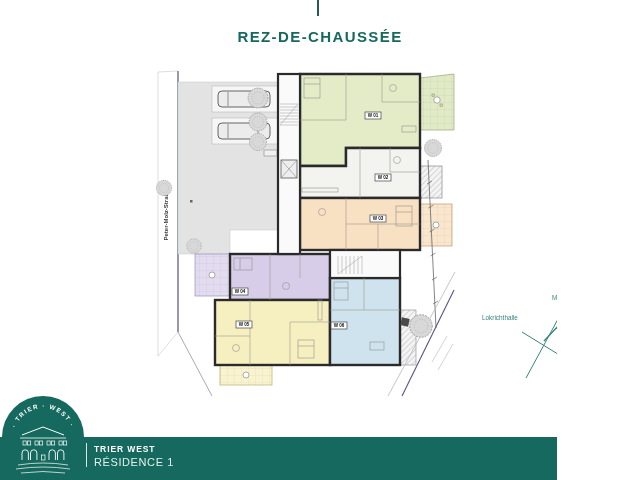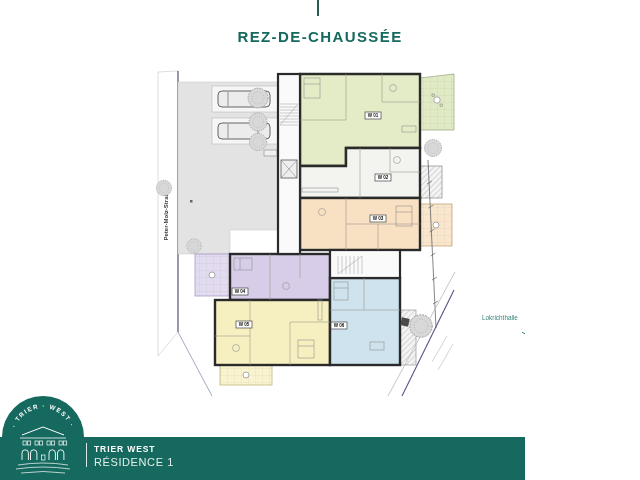--- a/index.html
+++ b/index.html
@@ -1,17 +1,17 @@
 <!DOCTYPE html>
 <html style="--accent: #16695e; --band: #15695e; --compassLine: #37867c; --boundary: #5d5188; --unit1: #e4ecc7; --unit2: #f3f3f0; --unit3: #f8e0c2; --unit4: #d7cde8; --unit5: #f6f0c0; --unit6: #cfe3ee;"><head>
 <meta charset="utf-8">
 <style>
   html,body{margin:0;padding:0;background:#fff;}
   #stage{position:relative;width:525px;height:480px;overflow:hidden;background:#fff;
-         font-family:"Liberation Sans", sans-serif;}
+         font-family:"Liberation Sans", sans-serif;padding-left:32px;}
   .top-tick{position:absolute;left:317px;top:0;width:2px;height:16px;background:#2a5a52;}
   .title{position:absolute;left:0;top:28px;width:640px;margin:0;text-align:center;
          font-size:15px;font-weight:bold;letter-spacing:1.4px;color:var(--accent);}
   svg text{font-family:"Liberation Sans", sans-serif;}
   .plan{position:absolute;left:150px;top:60px;}
   .compass{position:absolute;left:466px;top:286px;}
   .footer-band{position:absolute;left:0;top:437px;width:640px;height:43px;background:var(--band);}
   .logo{position:absolute;left:0px;top:392px;}
   .sep{position:absolute;left:86px;top:443px;width:1px;height:24px;background:rgba(255,255,255,.85);}
   .proj{position:absolute;left:94px;top:444px;color:#fff;}

